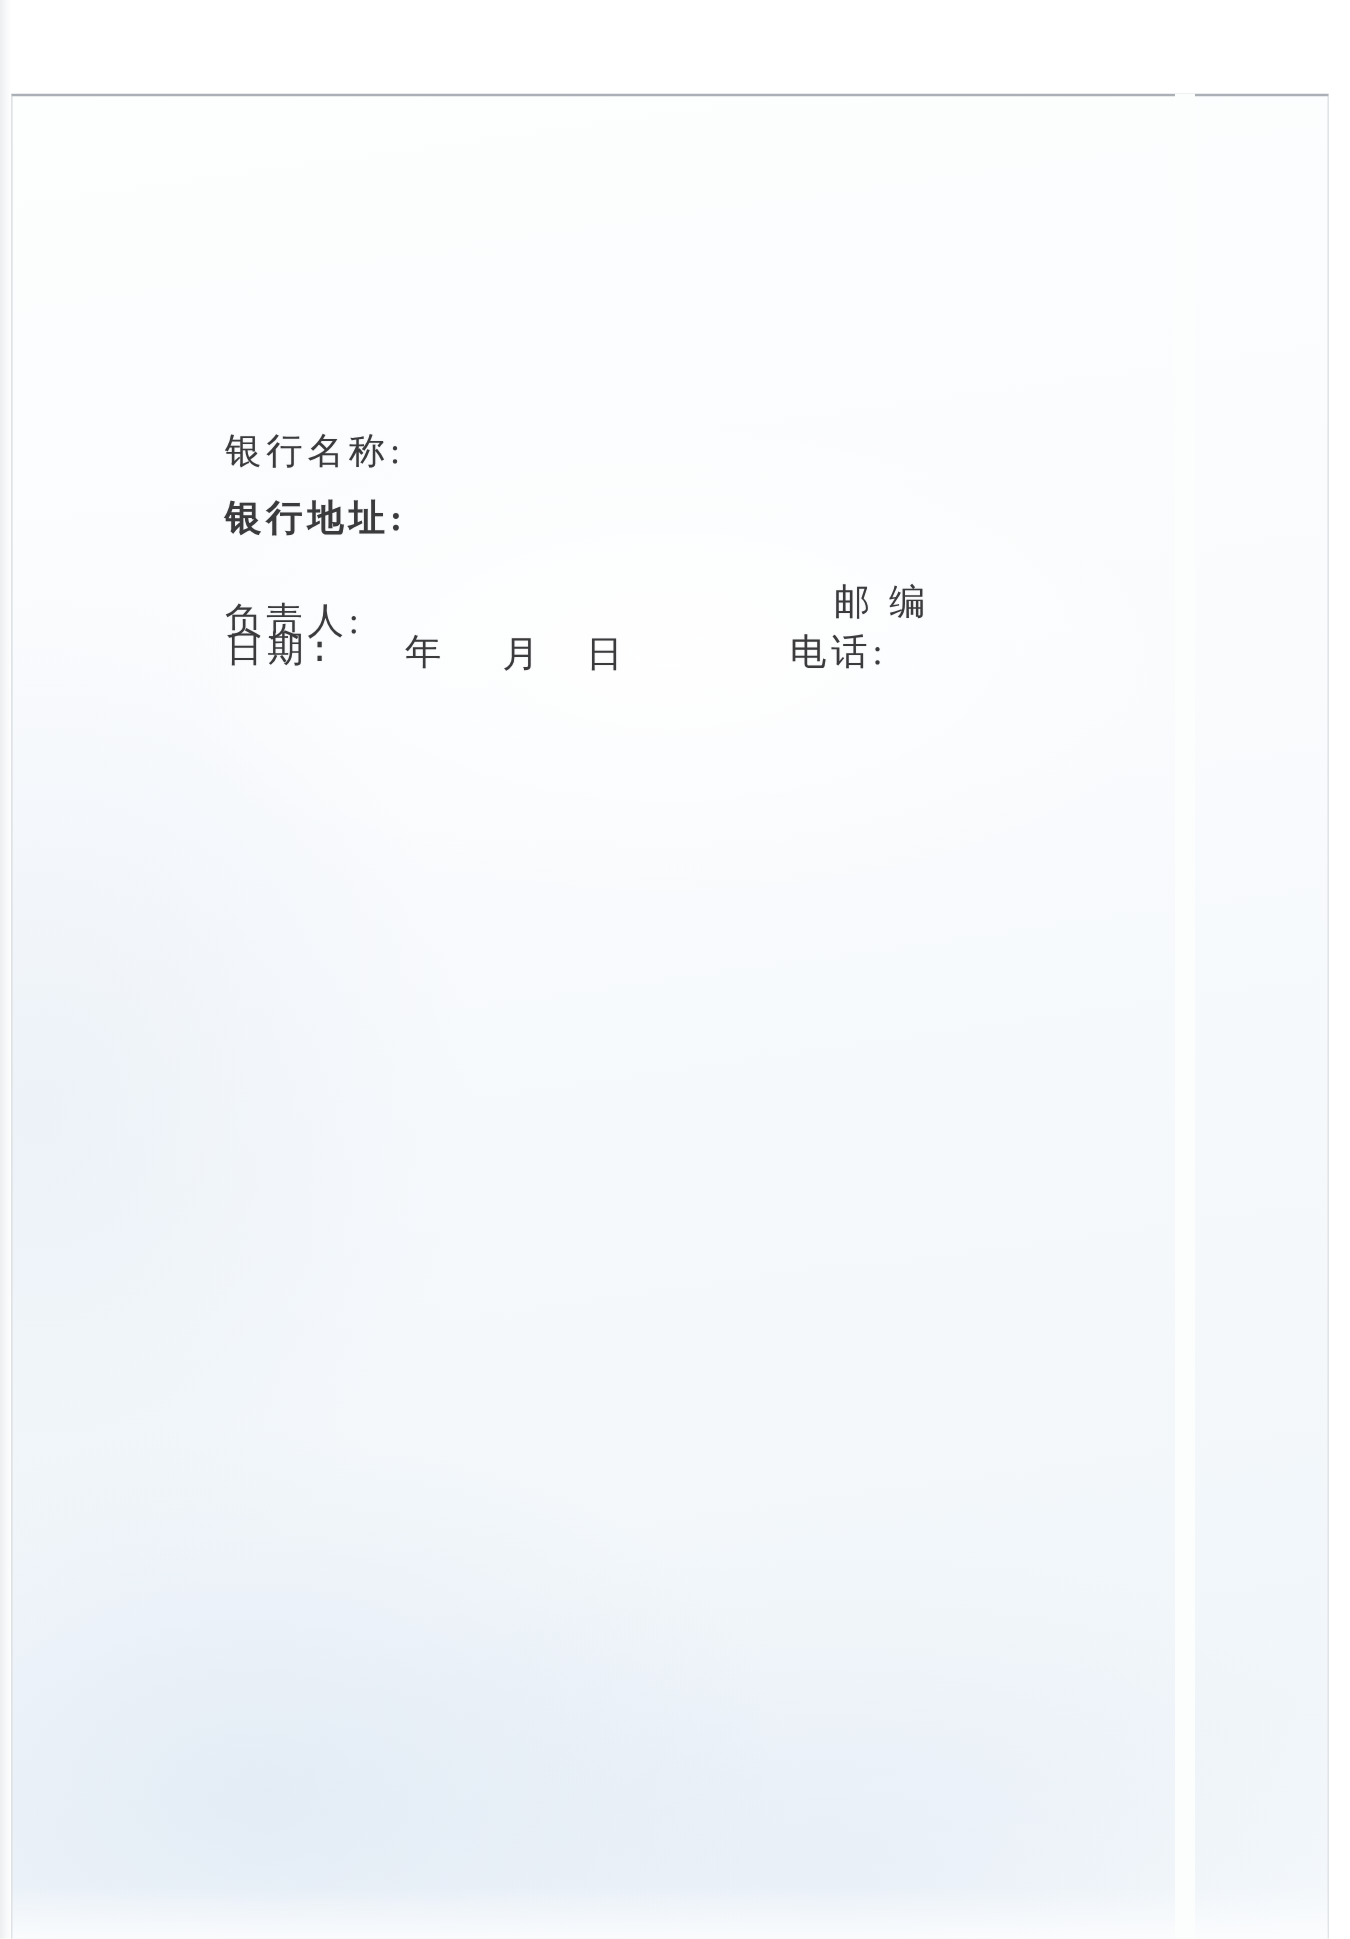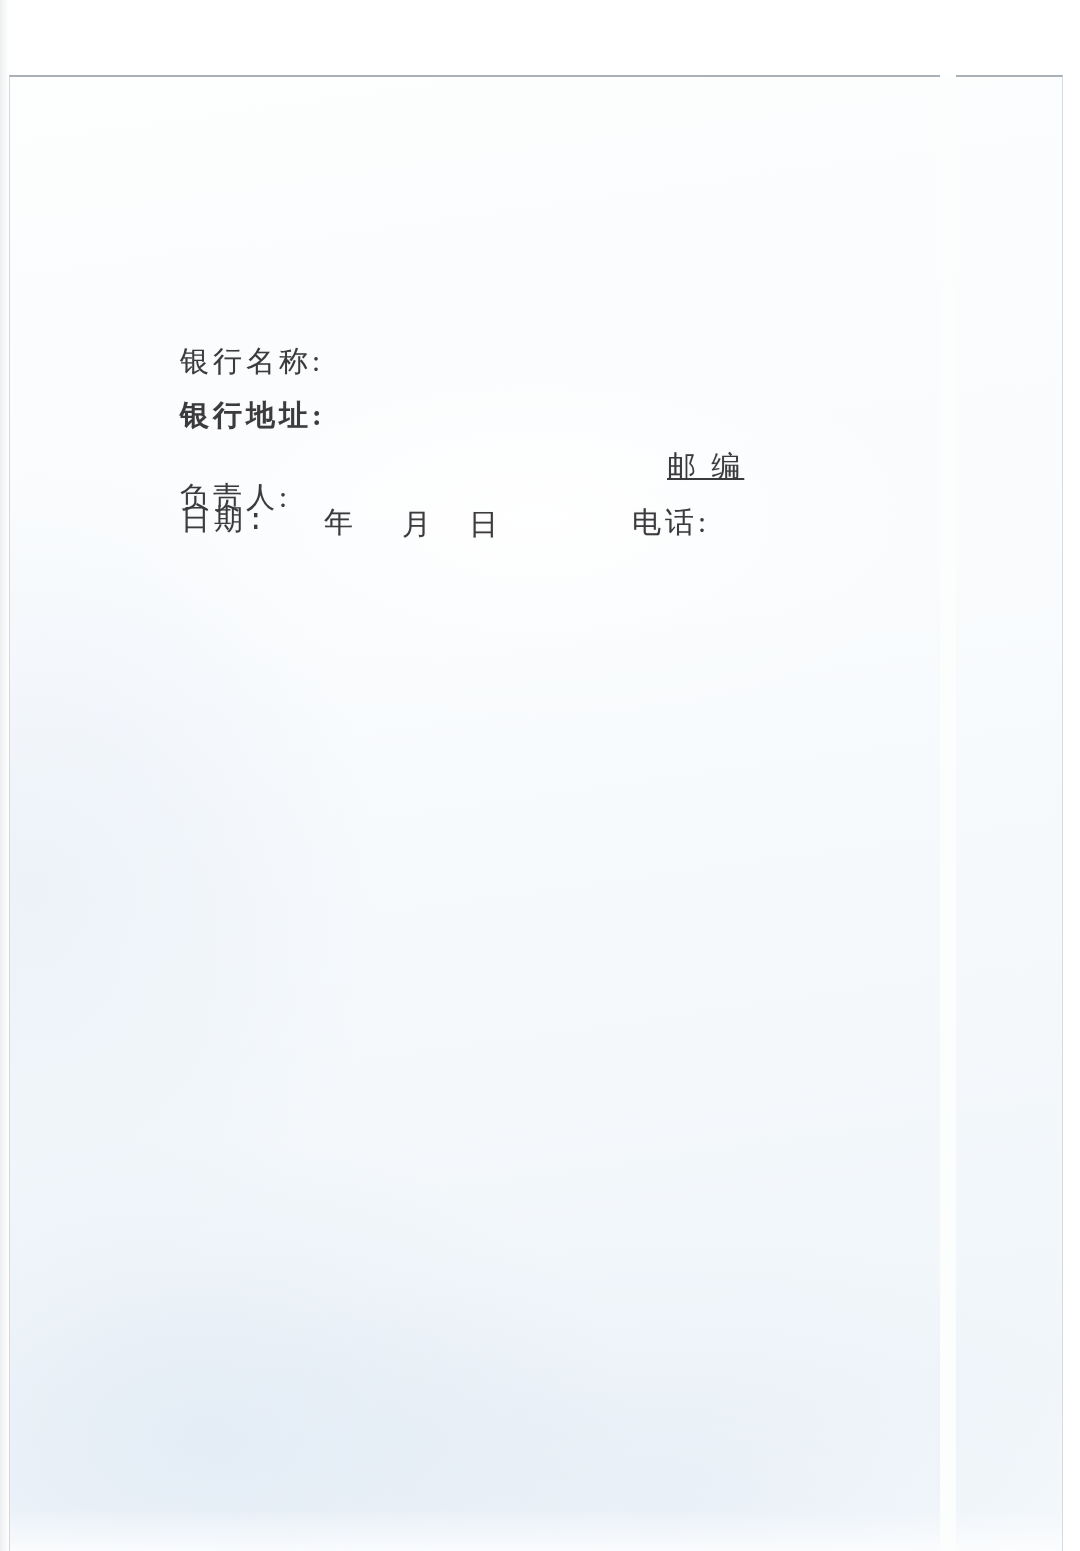--- a/index.html
+++ b/index.html
@@ -57,21 +57,21 @@
     font-size: 29px;
     line-height: 34px;
     letter-spacing: 4px;
     color: #3b3b3d;
     text-shadow: 0 0 1px rgba(70,70,75,0.25);
     white-space: nowrap;
   }
   .r1 { left: 170px; top: 267px; }
   .r2 { left: 170px; top: 321px; font-weight: bold; }
   .r3 { left: 170px; top: 375px; margin-top: 28px; }
-  .r3b { left: 657px; top: 372px; text-decoration: underline; }
+  .r3b { left: 657px; top: 388px; }
   .r4 { left: 171px; top: 428px; font-family: Liberation Mono, monospace; }
   .r4-year  { left: 314px; top: 428px; }
   .r4-month { left: 392px; top: 430px; }
   .r4-day   { left: 459px; top: 430px; }
   .r4b { left: 622px; top: 428px; }
 </style>
 </head>
 <body>
 
 <div class="scan-canvas">

